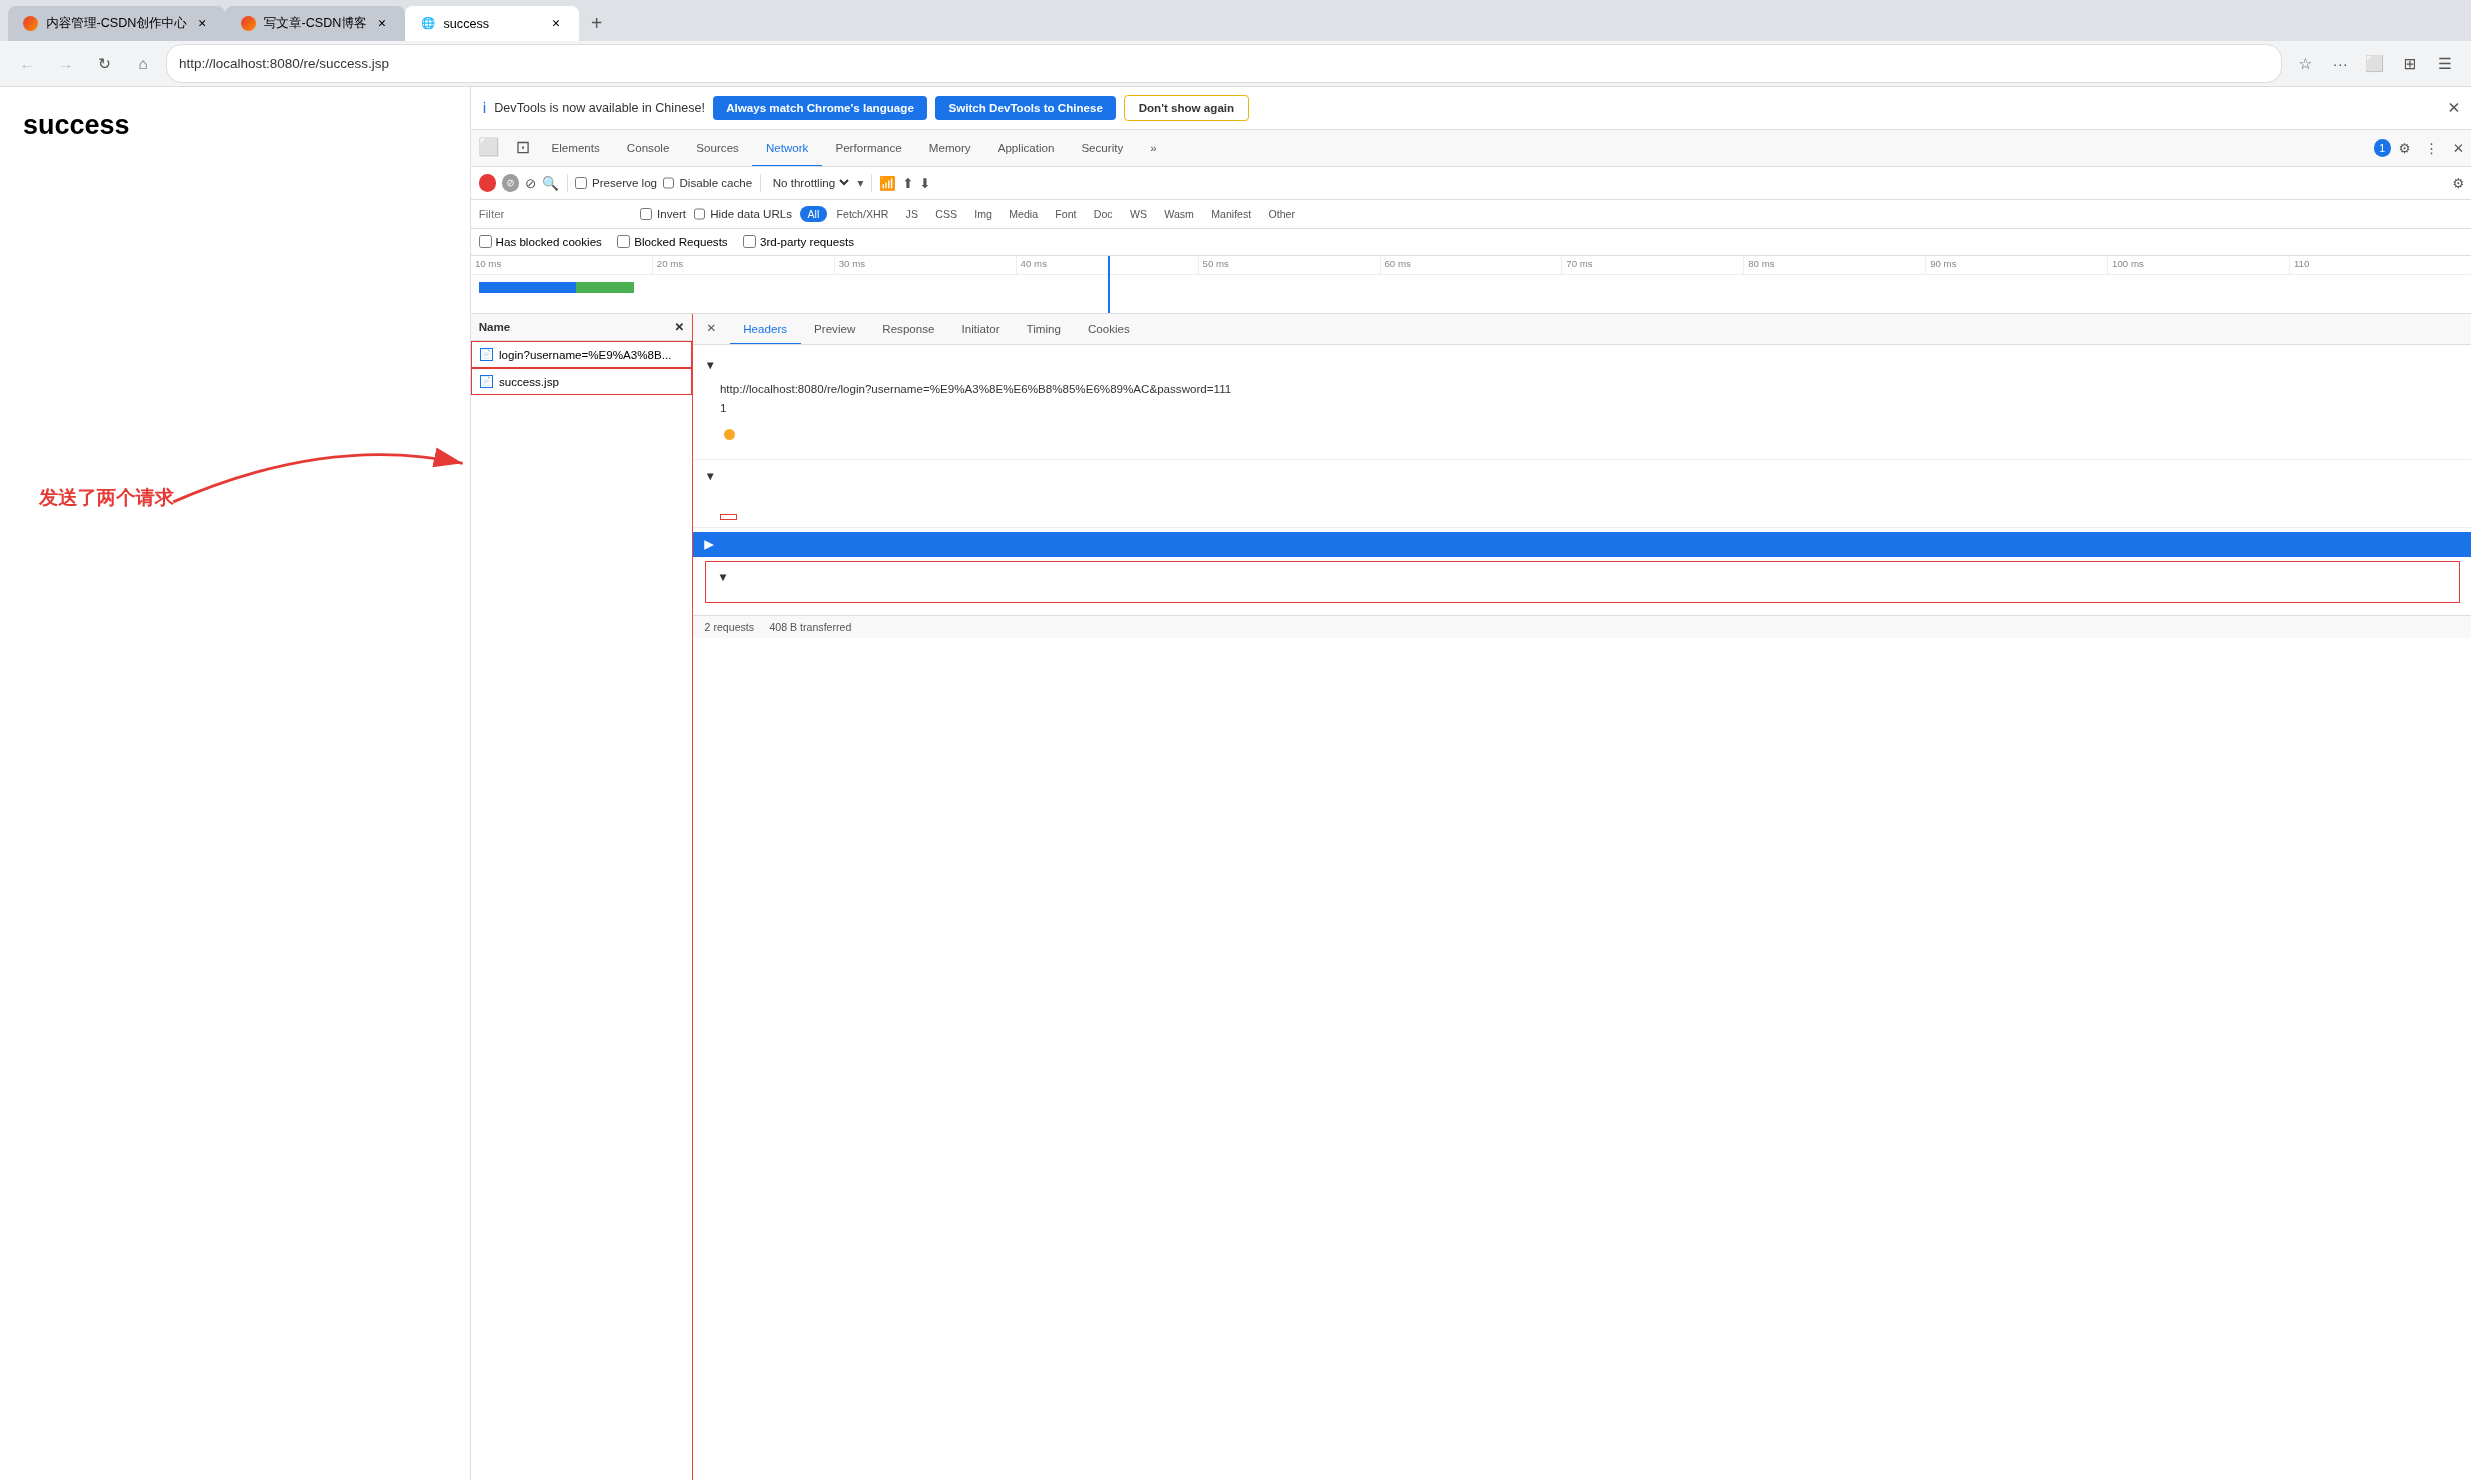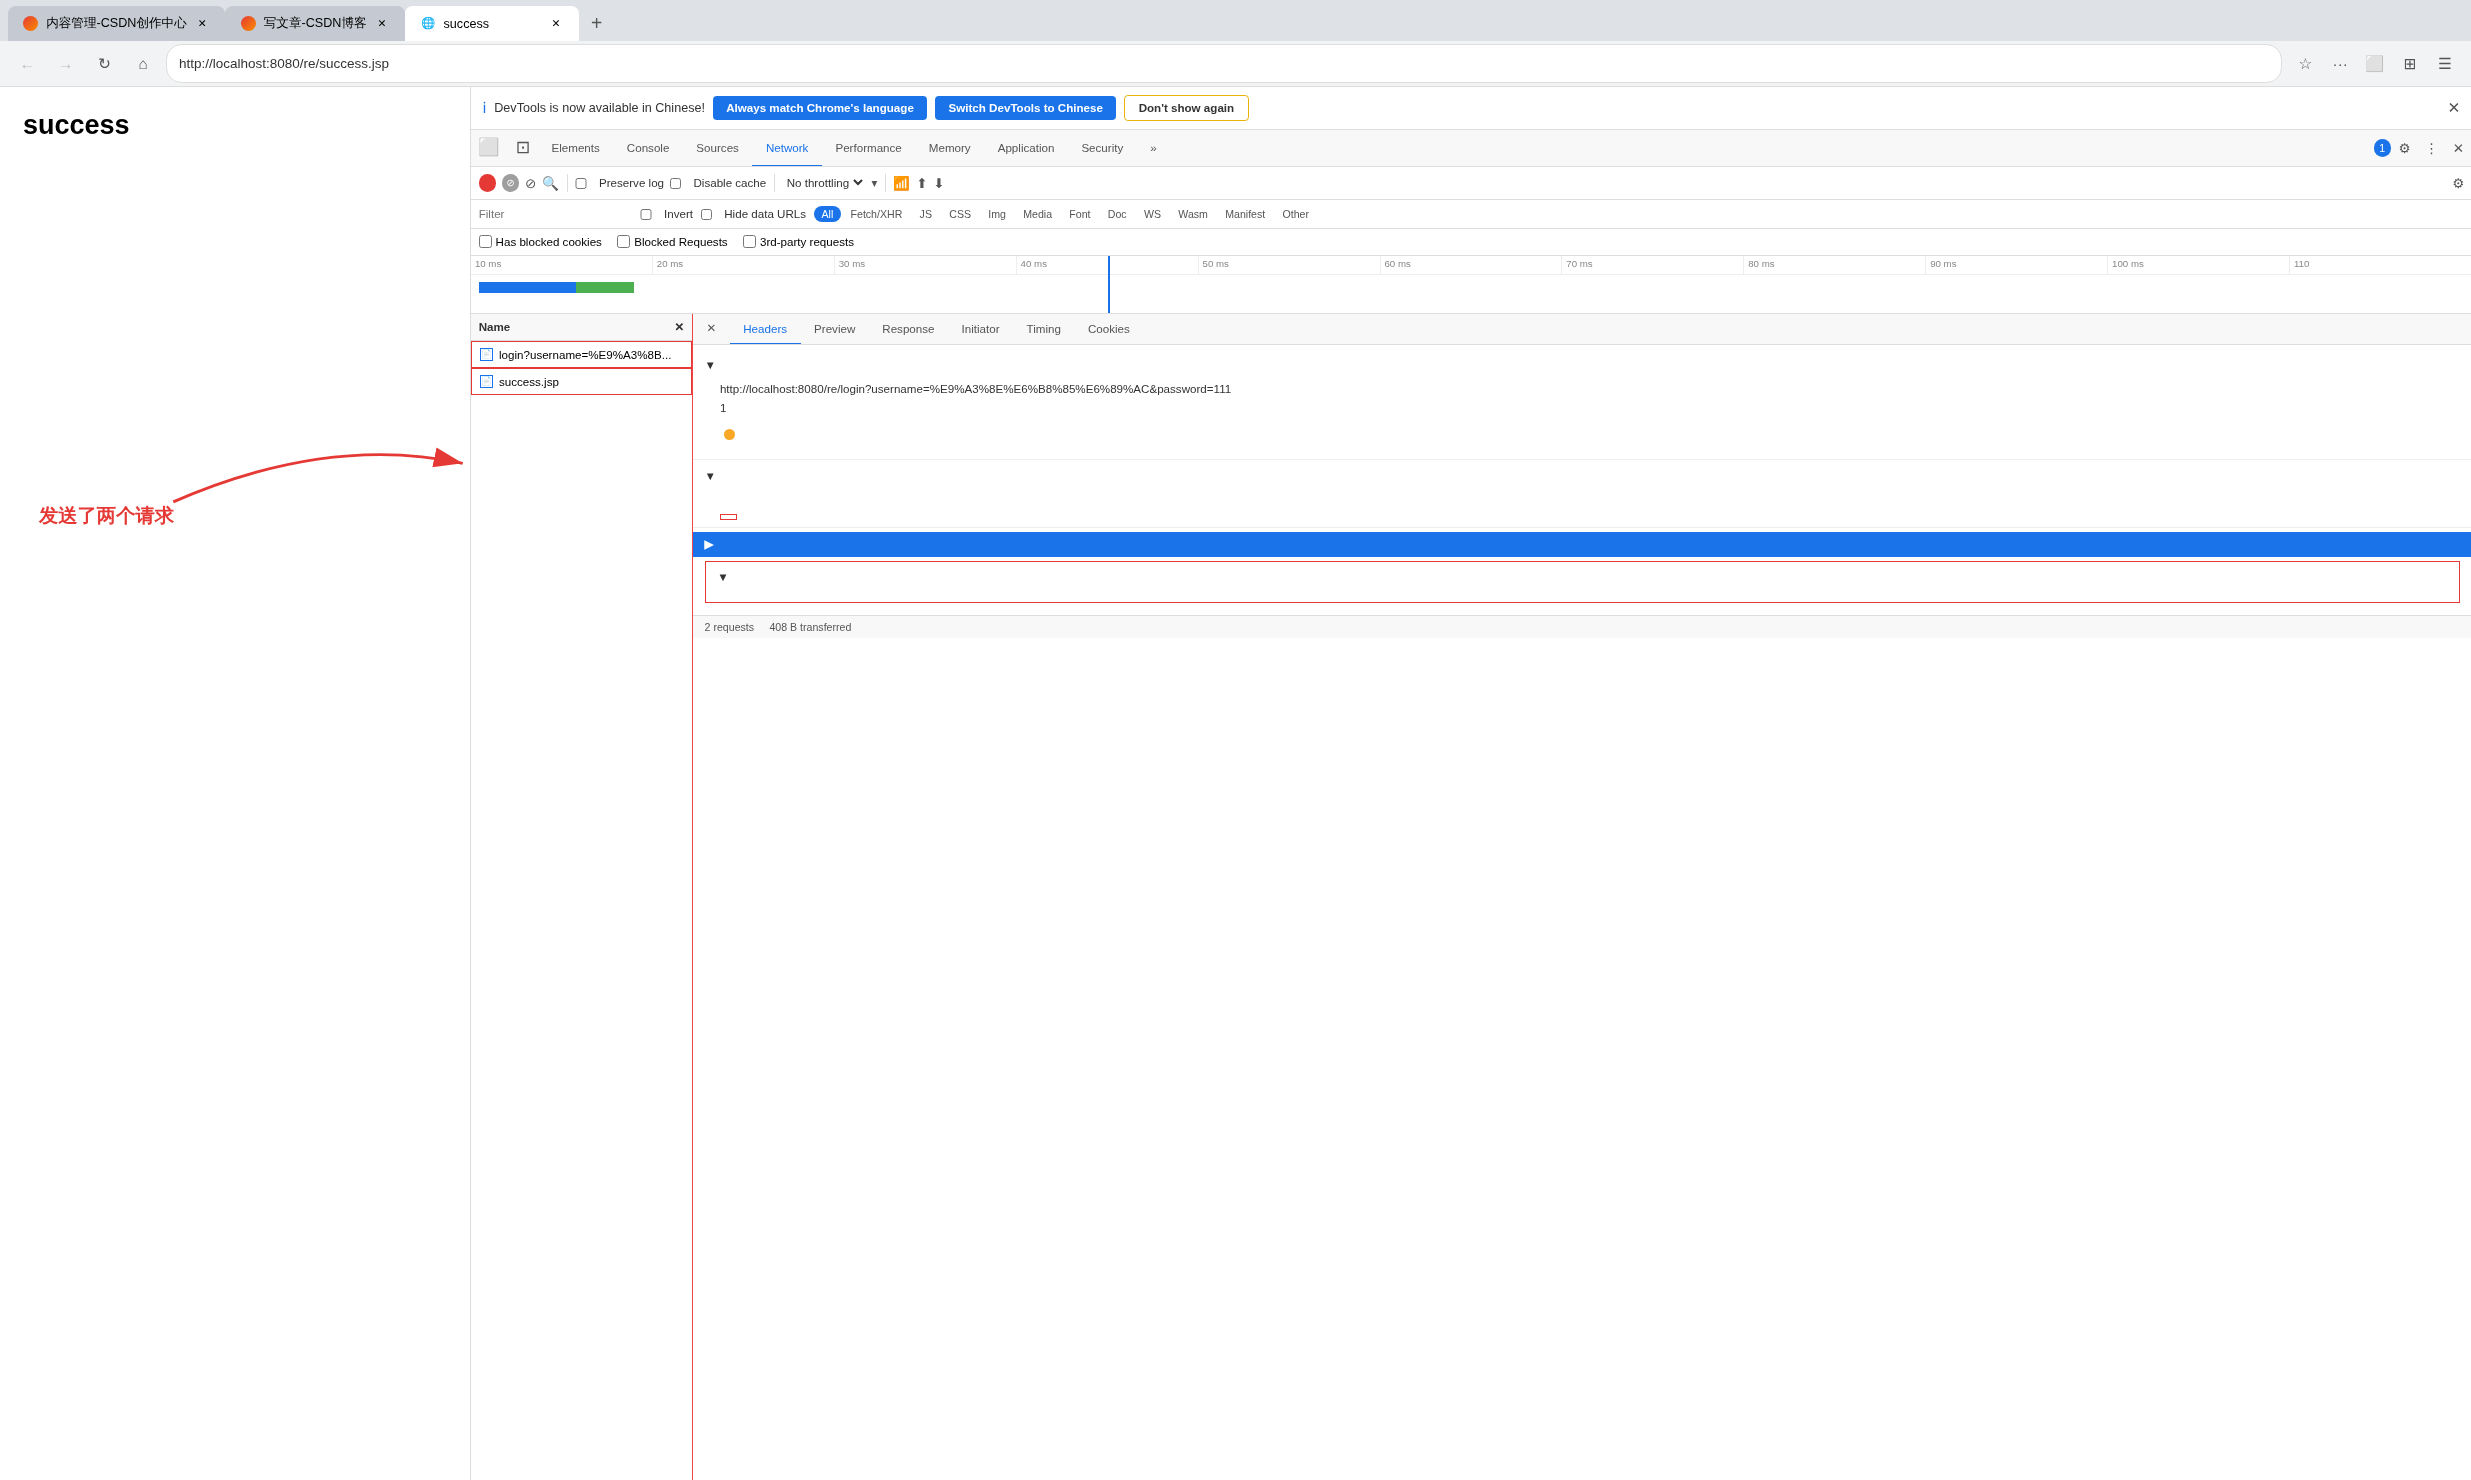--- a/index.html
+++ b/index.html
@@ -17,21 +17,21 @@
     .nav-btn.disabled { color: #bbb; cursor: default; }
     .address-bar { flex: 1; height: 39px; border-radius: 15.4px; background: #fff; border: 1px solid #ddd; display: flex; align-items: center; padding: 0 11.6px; font-size: 13.5px; color: #333; }
     .nav-actions { display: flex; gap: 3.9px; }
 
     
     .content-area { display: flex; height: calc(1480px - 87px); }
 
     
     .page-content { width: 470px; padding: 23px; background: #fff; position: relative; }
     .page-title { font-size: 27px; font-weight: bold; color: #000; }
-    .annotation-text { position: absolute; left: 39px; top: 415px; color: #e53935; font-size: 19.3px; font-weight: bold; }
+    .annotation-text { position: absolute; left: 39px; top: 397px; color: #e53935; font-size: 19.3px; font-weight: bold; }
 
     
     .devtools { flex: 1; background: #fff; border-left: 1px solid #ddd; display: flex; flex-direction: column; }
 
     
     .devtools-notification { background: #fff; border-bottom: 1px solid #ddd; display: flex; align-items: center; padding: 7.7px 11.6px; gap: 7.7px; font-size: 12.6px; }
     .notif-icon { color: #1a73e8; font-size: 15.4px; }
     .notif-text { color: #333; }
     .notif-btn { padding: 5.8px 13.5px; border-radius: 3.9px; border: none; cursor: pointer; font-size: 11.6px; font-weight: 600; }
     .notif-btn.blue { background: #1a73e8; color: #fff; }
@@ -44,21 +44,21 @@
     .dt-tab.active { color: #1a73e8; border-bottom: 1.9px solid #1a73e8; }
     .dt-spacer { flex: 1; }
     .dt-icon-btn { width: 27px; height: 27px; display: flex; align-items: center; justify-content: center; cursor: pointer; border-radius: 3.9px; font-size: 13.5px; color: #555; }
     .dt-badge { background: #1a73e8; color: #fff; border-radius: 50%; width: 17.4px; height: 17.4px; font-size: 10.6px; display: flex; align-items: center; justify-content: center; }
 
     
     .network-toolbar { display: flex; align-items: center; height: 33px; border-bottom: 1px solid #ddd; padding: 0 7.7px; gap: 5.8px; background: #fff; }
     .nt-btn { width: 17.4px; height: 17.4px; border-radius: 50%; cursor: pointer; display: flex; align-items: center; justify-content: center; }
     .nt-btn.red { background: #e53935; }
     .nt-btn.grey { background: #9e9e9e; }
-    .nt-checkbox { display: flex; align-items: flex-end; gap: 12px; font-size: 11.6px; color: #333; }
+    .nt-checkbox { display: flex; align-items: center; gap: 5px; font-size: 11.6px; color: #333; }
     .nt-checkbox input { width: 11.6px; height: 11.6px; }
     .nt-select { border: none; background: transparent; font-size: 11.6px; color: #333; cursor: pointer; }
     .nt-separator { width: 1px; height: 17.4px; background: #ddd; margin: 0 1.9px; }
 
     
     .filter-bar { display: flex; align-items: center; height: 29px; border-bottom: 1px solid #ddd; padding: 0 7.7px; gap: 7.7px; background: #fff; }
     .filter-input { border: none; outline: none; font-size: 11.6px; color: #333; flex: 0 0 116px; }
     .filter-types { display: flex; gap: 1.9px; }
     .filter-type { padding: 1.9px 7.7px; border-radius: 11.6px; font-size: 10.6px; cursor: pointer; color: #555; }
     .filter-type.active { background: #1a73e8; color: #fff; }

